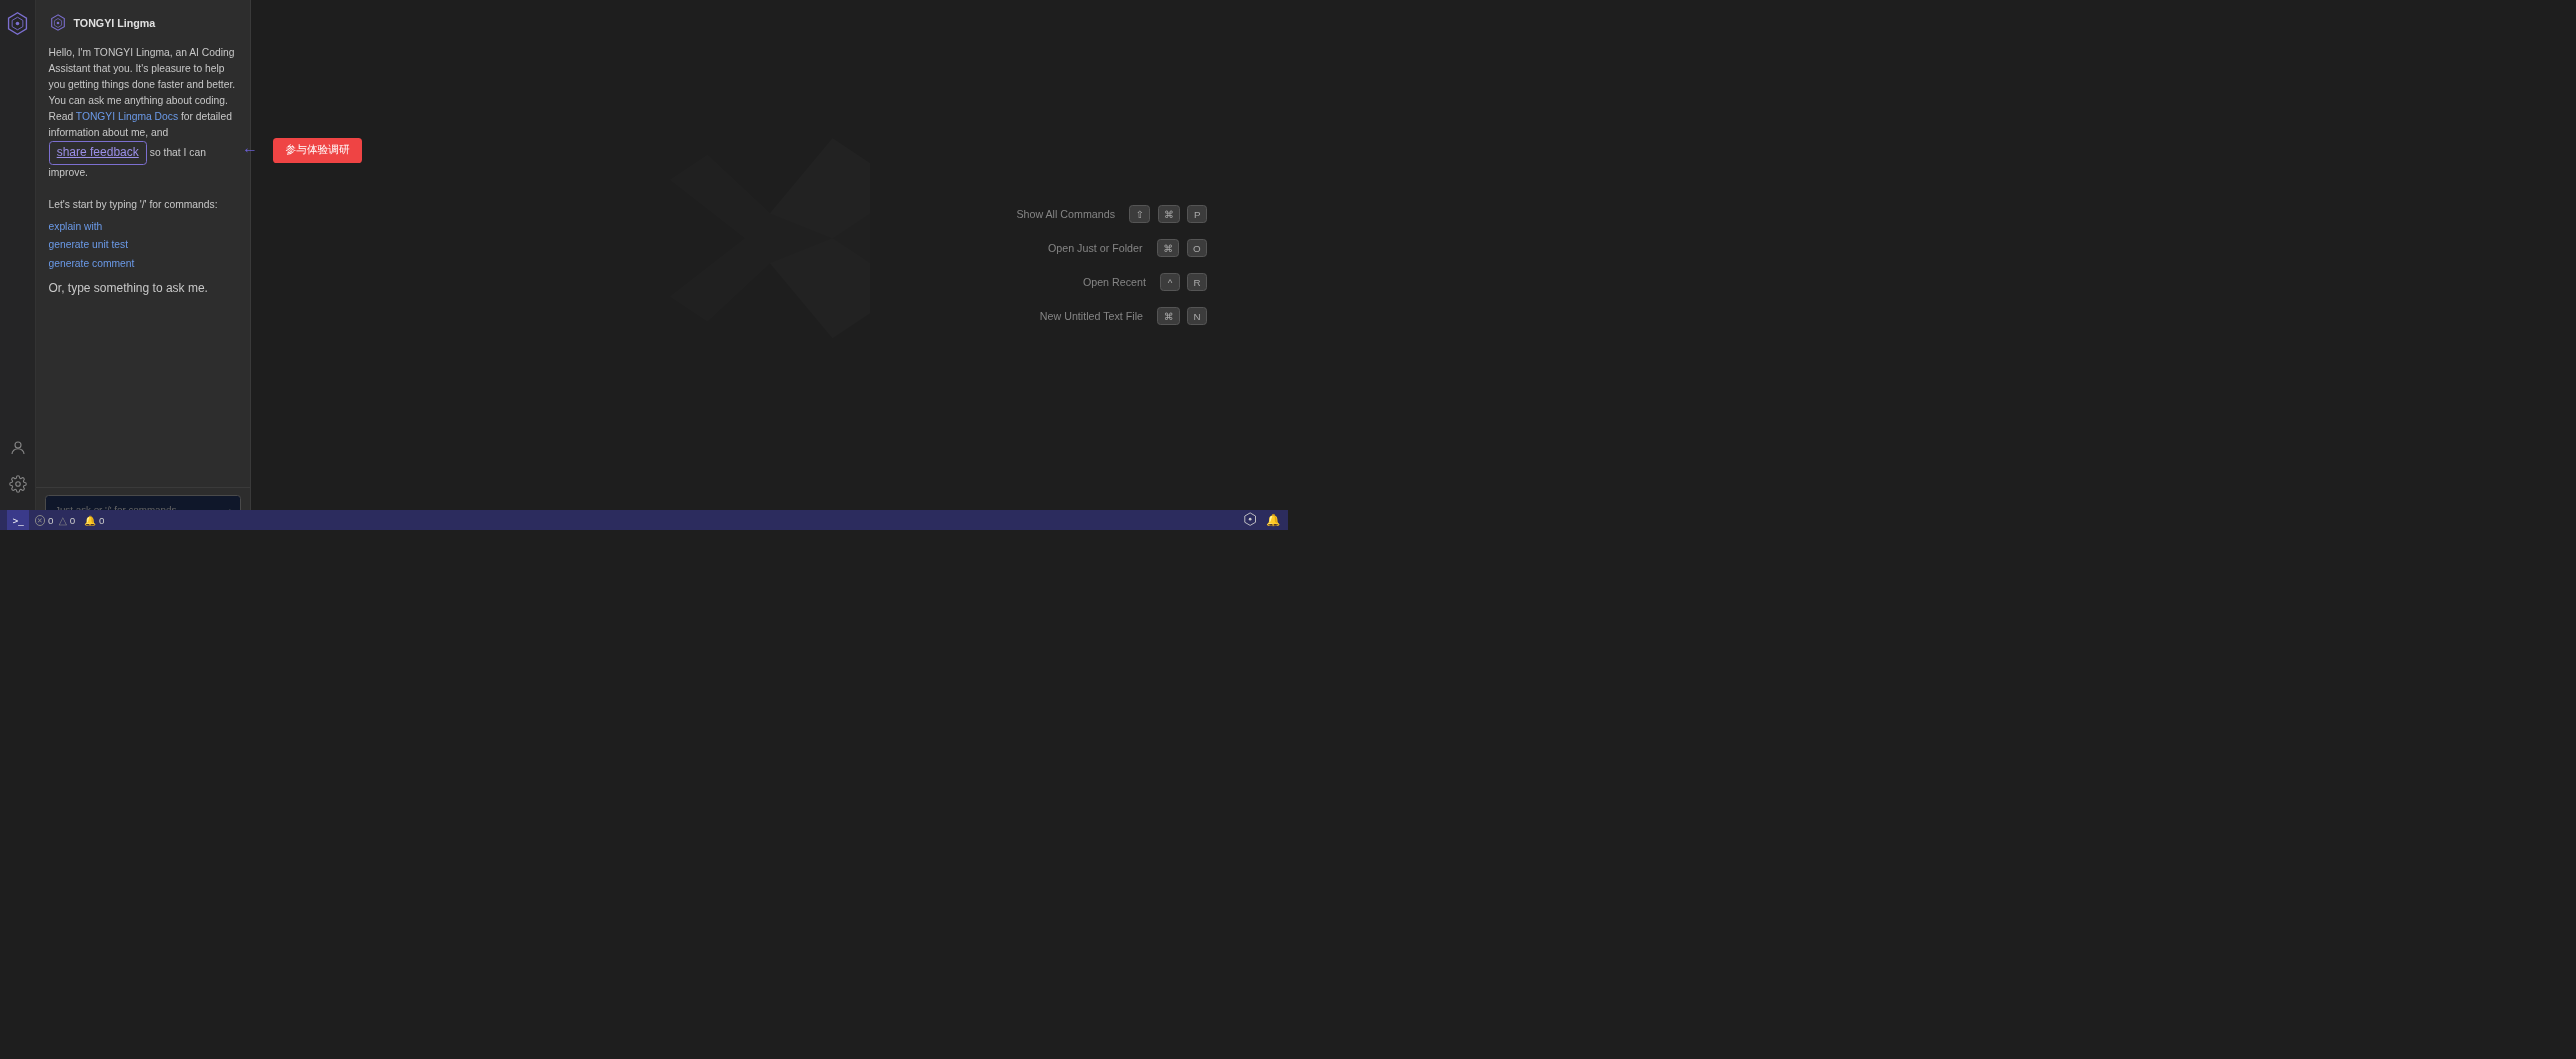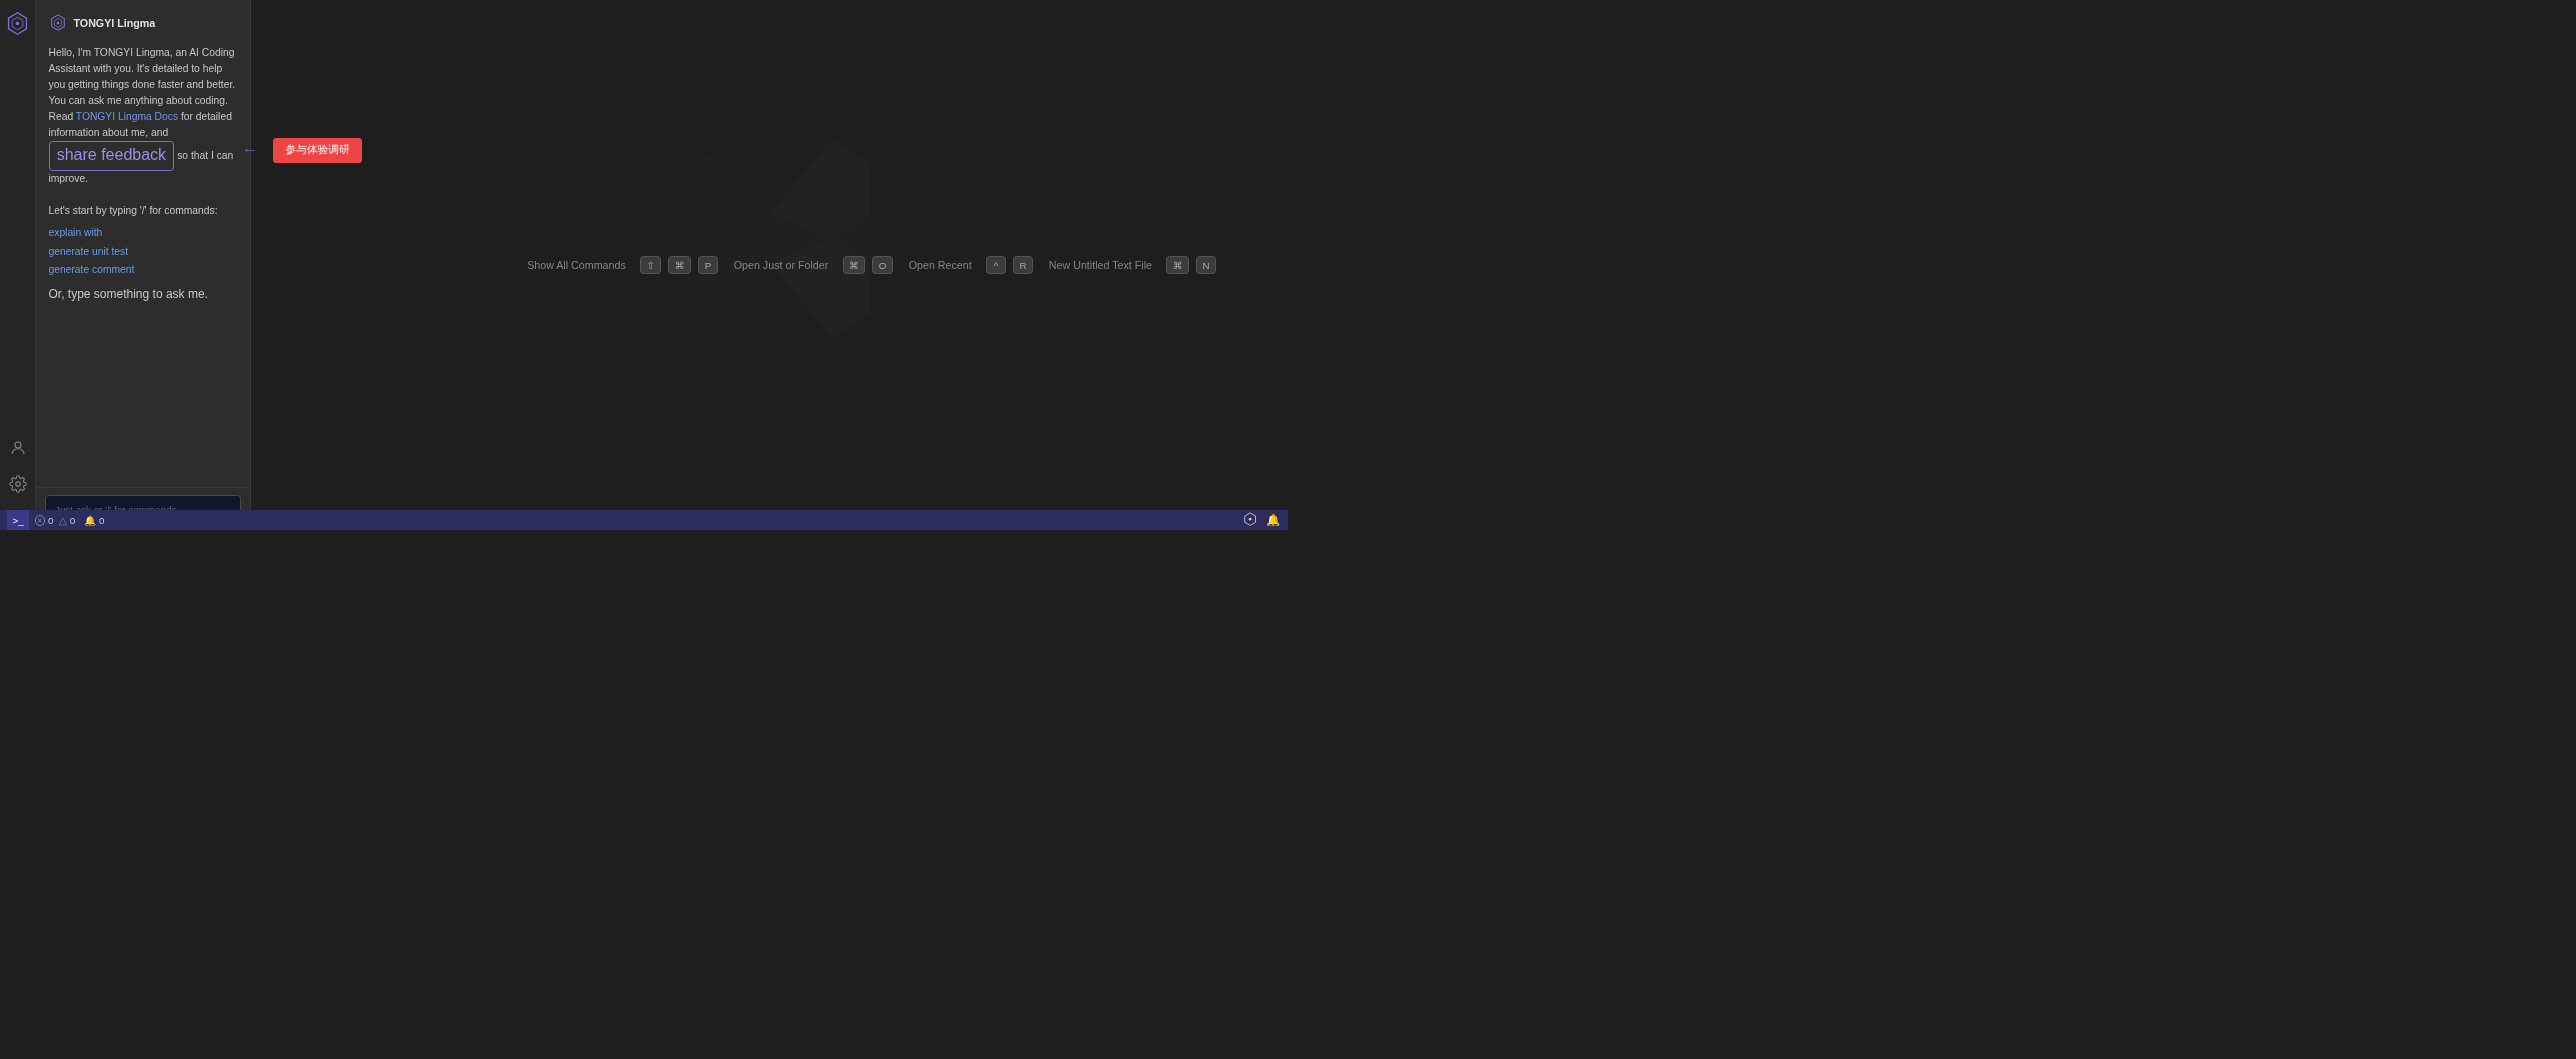--- a/index.html
+++ b/index.html
@@ -104,24 +104,25 @@
       color: #6b9ae8;
       text-decoration: none;
     }
 
     .share-feedback-btn {
       display: inline-block;
       padding: 1.8px 7.2px;
       border: 1.3px solid #7c6fd0;
       border-radius: 3.6px;
       color: #9b8fe8;
-      font-size: 16px;
+      font-size: 12px;
       cursor: pointer;
       background: transparent;
       vertical-align: middle;
+      text-decoration: underline;
     }
 
     .chat-links {
       margin-top: 5.4px;
     }
 
     .chat-links a {
       display: block;
       color: #6b9ae8;
       font-size: 10.3px;
@@ -186,25 +187,25 @@
     }
 
     .vscode-watermark svg {
       width: 250px;
       height: 250px;
     }
 
     
     .shortcuts-panel {
       position: absolute;
-      right: 72px;
+      right: 81px;
       top: 50%;
       transform: translateY(-50%);
       display: flex;
-      flex-direction: row;
+      flex-direction: column;
       gap: 16px;
     }
 
     .shortcut-row {
       display: flex;
       align-items: center;
       gap: 7.2px;
       justify-content: flex-end;
     }
 
@@ -358,21 +359,21 @@
       <div class="tongyi-header">
         <svg class="tongyi-logo" viewBox="0 0 20 20" fill="none">
           <path d="M10 1L3 5v9l7 4 7-4V5L10 1z" stroke="#7c6fd0" stroke-width="1.2" fill="none"></path>
           <path d="M10 5L6 7.5v5L10 15l4-2.5v-5L10 5z" stroke="#7c6fd0" stroke-width="0.8" fill="none"></path>
           <circle cx="10" cy="10" r="1.5" fill="#7c6fd0"></circle>
         </svg>
         <span class="tongyi-name">TONGYI Lingma</span>
       </div>
 
       <div class="chat-message">
-        <span>Hello, I'm TONGYI Lingma, an AI Coding Assistant with you. It's detailed to help you getting things done faster and better. You can ask me anything about coding. Read </span><a class="link" href="#">TONGYI Lingma Docs</a><span> for detailed information about me, and </span><span class="share-feedback-btn">share feedback</span><span> so that I can improve.</span>
+        <span>Hello, I'm TONGYI Lingma, an AI Coding Assistant that you. It's pleasure to help you getting things done faster and better. You can ask me anything about coding. Read </span><a class="link" href="#">TONGYI Lingma Docs</a><span> for detailed information about me, and </span><span class="share-feedback-btn">share feedback</span><span> so that I can improve.</span>
         <br><br>
         <span>Let's start by typing '/' for commands:</span>
         <div class="chat-links">
           <a class="link" href="#">explain with</a>
           <a class="link" href="#">generate unit test</a>
           <a class="link" href="#">generate comment</a>
         </div>
         <div class="chat-bottom-text">Or, type something to ask me.</div>
       </div>
     </div>

